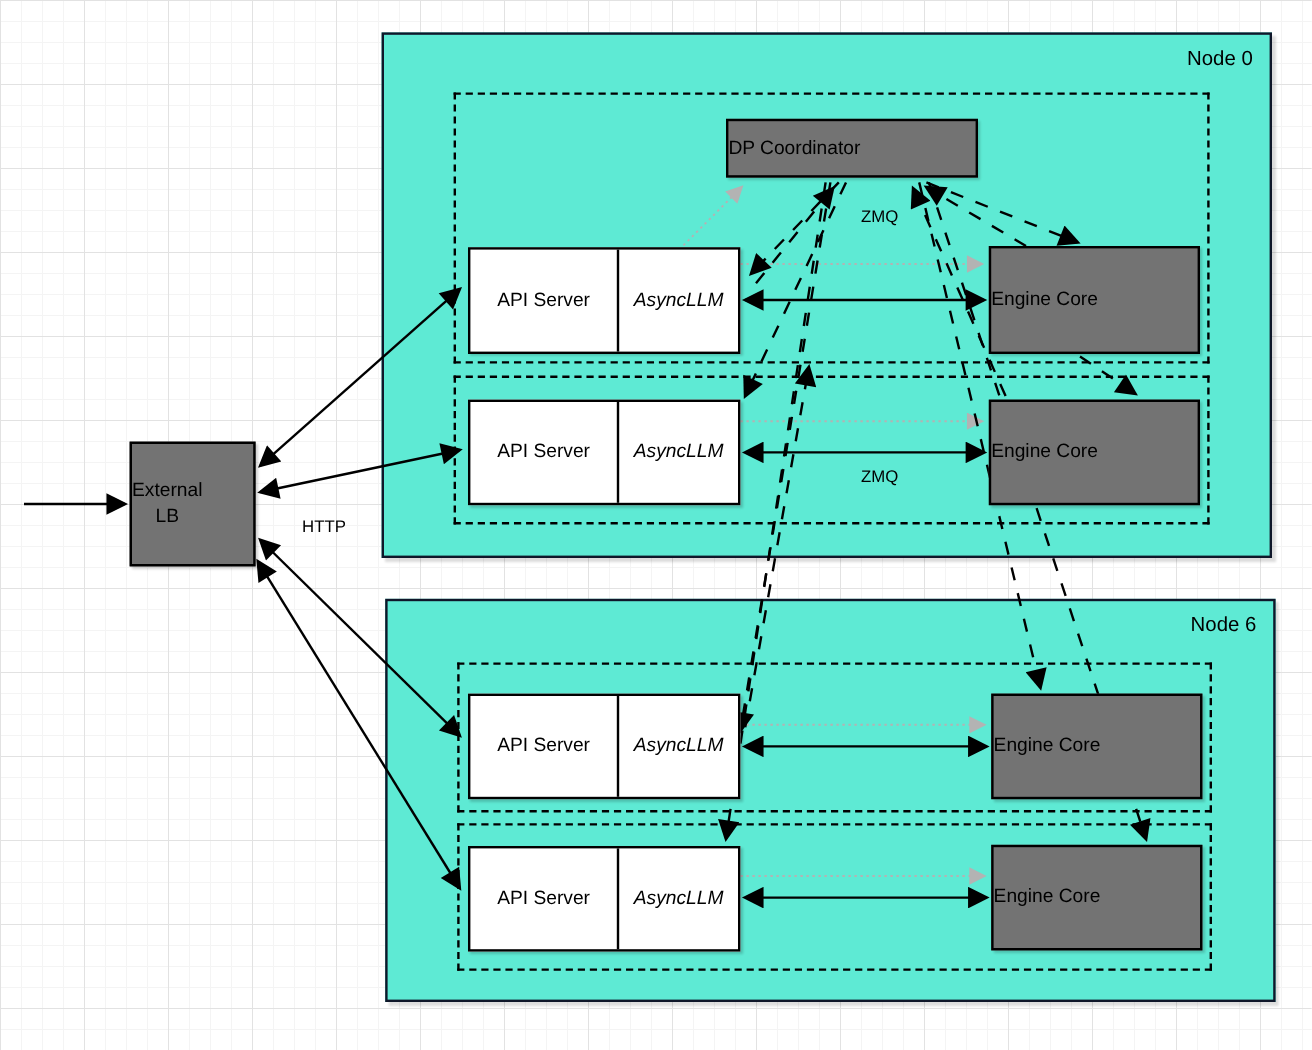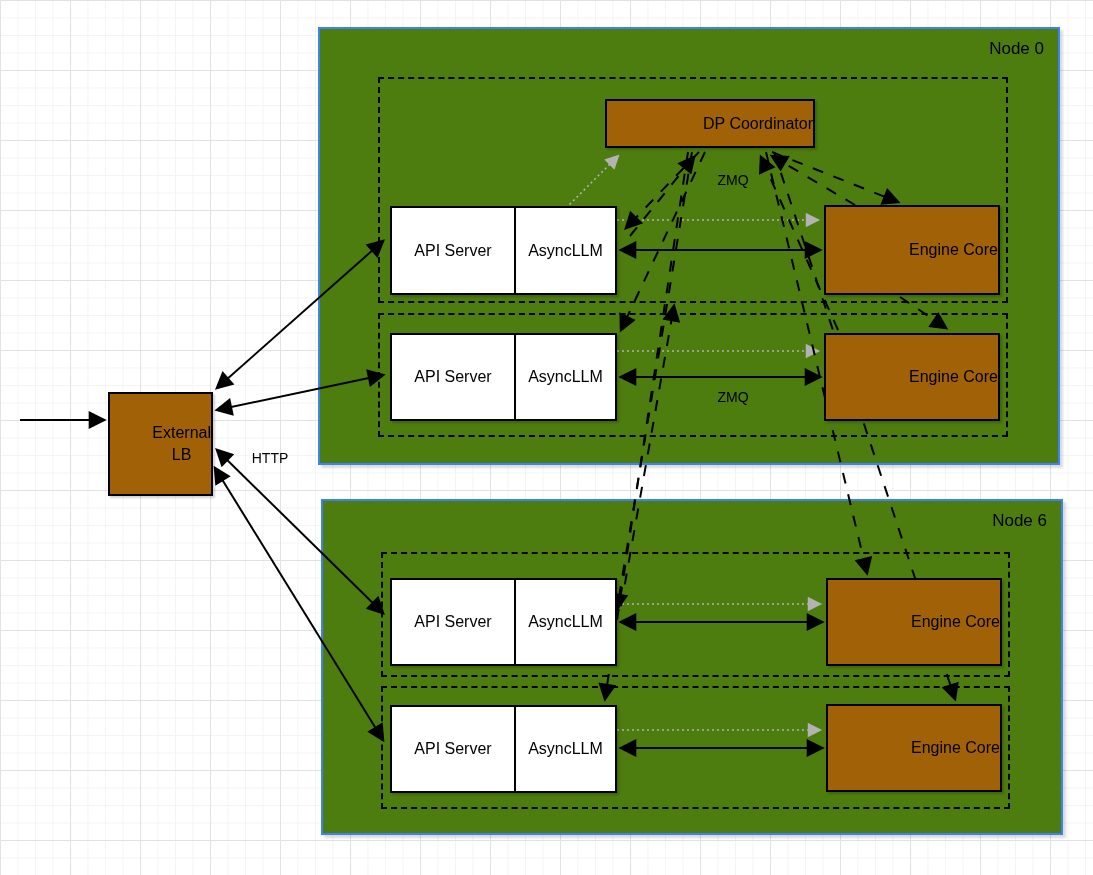--- a/index.html
+++ b/index.html
@@ -8,28 +8,28 @@
     font-family:"Liberation Sans","DejaVu Sans",sans-serif;color:#000;
     background-color:#ffffff;
     background-image:
       linear-gradient(#e2e2e2 1px, transparent 1px),
       linear-gradient(90deg,#e2e2e2 1px, transparent 1px),
       linear-gradient(#f4f4f4 1px, transparent 1px),
       linear-gradient(90deg,#f4f4f4 1px, transparent 1px);
     background-size:70px 70px,70px 70px,17.5px 17.5px,17.5px 17.5px;
   }
   .abs{position:absolute;box-sizing:border-box;}
-  .nodebox{background:#4d7c0f;border:2px solid #3b82f6;z-index:0;box-shadow:3px 3px 2px rgba(0,0,0,0.14);}
+  .nodebox{background:#5eead4;border:2px solid #0f172a;z-index:0;box-shadow:3px 3px 2px rgba(0,0,0,0.14);}
   .nodelabel{position:absolute;top:10px;right:14px;font-size:17px;z-index:3;}
   .dashedcont{border:2px dashed #000;background:transparent;z-index:0;}
-  .solidbox{background:#a16207;border:2px solid #000;z-index:2;display:flex;align-items:center;justify-content:flex-end;text-align:center;box-shadow:2px 2px 2px rgba(0,0,0,0.18);}
+  .solidbox{background:#737373;border:2px solid #000;z-index:2;display:flex;align-items:center;justify-content:flex-start;text-align:center;box-shadow:2px 2px 2px rgba(0,0,0,0.18);}
   .pairbox{background:#fff;border:2px solid #000;z-index:2;display:flex;box-shadow:2px 2px 2px rgba(0,0,0,0.18);}
   .pairbox .cell{display:flex;align-items:center;justify-content:center;text-align:center;font-size:16px;}
   .pairbox .cell.api{width:122px;border-right:2px solid #000;}
-  .pairbox .cell.llm{flex:1;}
+  .pairbox .cell.llm{flex:1;font-style:italic;}
   .boxtext{font-size:16px;line-height:1.35;}
   .edgelabel{position:absolute;z-index:3;font-size:14px;text-align:center;width:60px;}
   #arrowlayer{position:absolute;left:0;top:0;z-index:1;}
   line.sol{stroke:#000;stroke-width:2;}
   line.dsh{stroke:#000;stroke-width:2;stroke-dasharray:11 11;}
   line.dot{stroke:#b3b3b3;stroke-width:1.6;stroke-dasharray:2 3;}
 </style>
 </head>
 <body>
 
@@ -80,21 +80,21 @@
   <line class="dsh" x1="766" y1="152" x2="867" y2="573" marker-end="url(#mB)"></line>
   <line class="dsh" x1="774" y1="152" x2="955" y2="699" marker-end="url(#mB)"></line>
   <line class="dsh" x1="699" y1="152" x2="626" y2="228" marker-end="url(#mB)"></line>
   <line class="dsh" x1="630" y1="236" x2="694" y2="157" marker-end="url(#mB)"></line>
   <line class="dsh" x1="705" y1="152" x2="621" y2="330" marker-end="url(#mB)"></line>
   <line class="dsh" x1="692" y1="152" x2="617" y2="609" marker-end="url(#mB)"></line>
   <line class="dsh" x1="688" y1="152" x2="605" y2="699" marker-end="url(#mB)"></line>
   <line class="dsh" x1="621" y1="606" x2="674" y2="306" marker-end="url(#mB)"></line>
 </svg>
 
-<div class="abs solidbox" style="left:108px;top:368px;width:105px;height:104px;margin-top:24px;">
+<div class="abs solidbox" style="left:108px;top:368px;width:105px;height:104px;">
   <div class="boxtext">
     <div>External</div>
     <div>LB</div>
   </div>
 </div>
 
 <div class="abs solidbox" style="left:605px;top:99px;width:210px;height:49px;">
   <span class="boxtext">DP Coordinator</span>
 </div>
 
@@ -123,15 +123,15 @@
 </div>
 
 <div class="abs pairbox" style="left:390px;top:705px;width:227px;height:88px;">
   <div class="cell api">API Server</div>
   <div class="cell llm">AsyncLLM</div>
 </div>
 <div class="abs solidbox" style="left:826px;top:704px;width:176px;height:88px;">
   <span class="boxtext">Engine Core</span>
 </div>
 
-<div class="edgelabel" style="left:240px;top:430px;margin-top:20px;">HTTP</div>
+<div class="edgelabel" style="left:240px;top:430px;">HTTP</div>
 <div class="edgelabel" style="left:703px;top:172px;">ZMQ</div>
 <div class="edgelabel" style="left:703px;top:389px;">ZMQ</div>
 
 </body></html>

